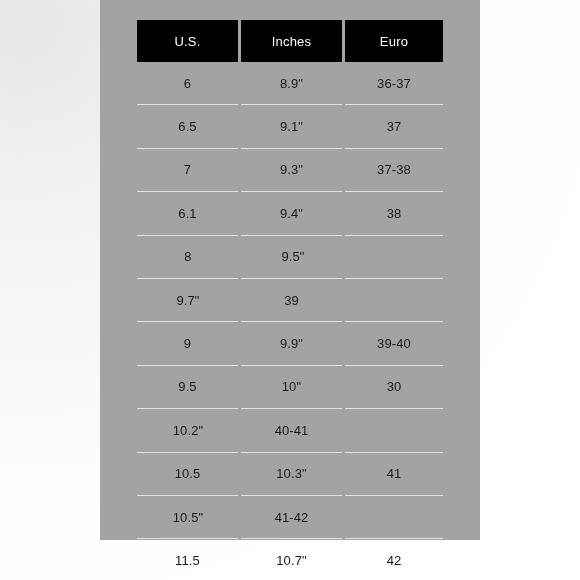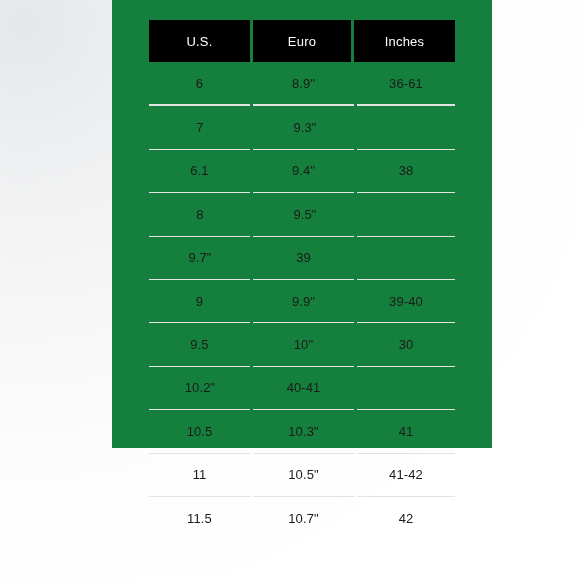--- a/index.html
+++ b/index.html
@@ -28,25 +28,25 @@
     inset: 0;
     background:
       radial-gradient(circle at 4% 4%, #e6e7e9 0%, #eff0f1 18%, #f7f7f8 38%, #fdfdfd 58%, #ffffff 78%),
       radial-gradient(circle at 98% 2%, #e9eaec 0%, #f4f5f6 22%, #fcfcfd 48%, #ffffff 70%),
       linear-gradient(160deg, #eceded 0%, #f6f6f7 35%, #ffffff 70%);
   }
 
   
   .card {
     position: absolute;
-    left: 112px;
+    left: 100px;
     top: 0;
     width: 380px;
-    height: 448px;
-    background: #15803d;
+    height: 540px;
+    background: #a3a3a3;
   }
 
   .table-wrap {
     position: absolute;
     left: 37px;
     top: 20px;
     width: 306px;
   }
 
   
@@ -111,43 +111,49 @@
 <body>
 
 <div class="screen">
   <div class="backdrop"></div>
 
   <div class="card">
     <div class="table-wrap">
 
       <div class="thead">
         <div class="th c0">U.S.</div>
+        <div class="th c1">Inches</div>
         <div class="th c2">Euro</div>
-        <div class="th c1">Inches</div>
       </div>
 
       <div class="tbody" id="tbody">
           <div class="row">
             <div class="td c0">6</div>
             <div class="td c1">8.9"</div>
-            <div class="td c2">36-61</div>
-          </div>
-          <div class="sep">
-            <span class="c0"></span>
-            <span class="c1"></span>
-            <span class="c2"></span>
+            <div class="td c2">36-37</div>
+          </div>
+          <div class="sep">
+            <span class="c0"></span>
+            <span class="c1"></span>
+            <span class="c2"></span>
+          </div>
+          <div class="row">
+            <div class="td c0">6.5</div>
+            <div class="td c1">9.1"</div>
+            <div class="td c2">37</div>
           </div>
           <div class="sep">
             <span class="c0"></span>
             <span class="c1"></span>
             <span class="c2"></span>
           </div>
           <div class="row">
             <div class="td c0">7</div>
             <div class="td c1">9.3"</div>
+            <div class="td c2">37-38</div>
           </div>
           <div class="sep">
             <span class="c0"></span>
             <span class="c1"></span>
             <span class="c2"></span>
           </div>
           <div class="row">
             <div class="td c0">6.1</div>
             <div class="td c1">9.4"</div>
             <div class="td c2">38</div>
@@ -208,21 +214,20 @@
             <div class="td c0">10.5</div>
             <div class="td c1">10.3"</div>
             <div class="td c2">41</div>
           </div>
           <div class="sep">
             <span class="c0"></span>
             <span class="c1"></span>
             <span class="c2"></span>
           </div>
           <div class="row">
-            <div class="td c0">11</div>
             <div class="td c1">10.5"</div>
             <div class="td c2">41-42</div>
           </div>
           <div class="sep">
             <span class="c0"></span>
             <span class="c1"></span>
             <span class="c2"></span>
           </div>
           <div class="row">
             <div class="td c0">11.5</div>

